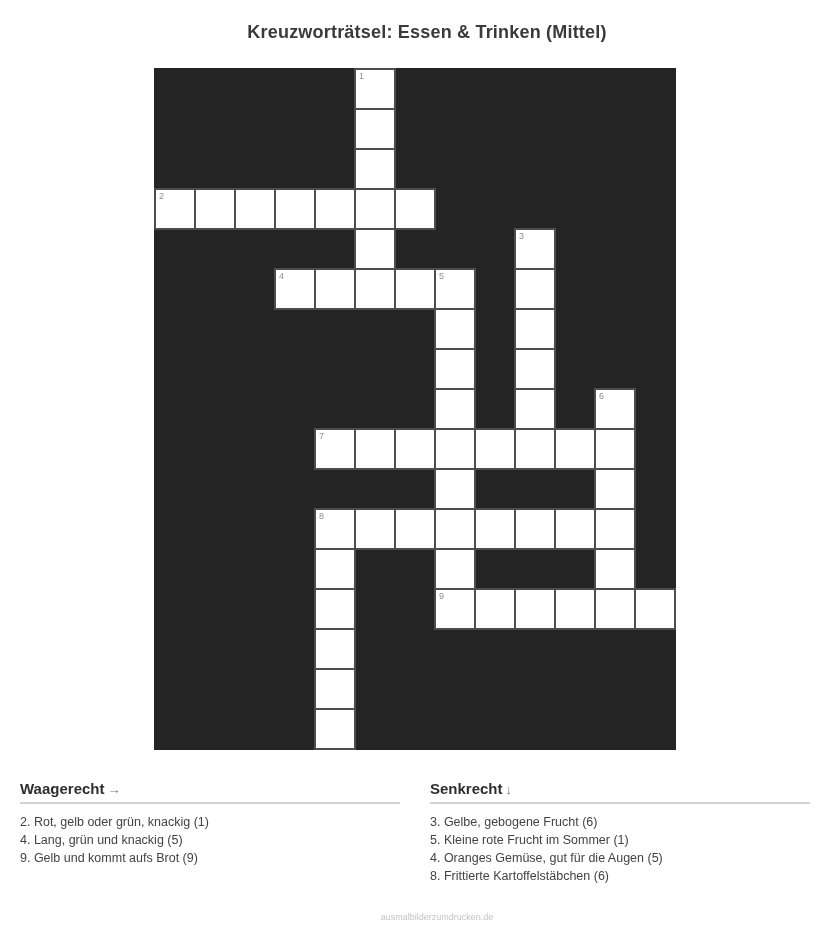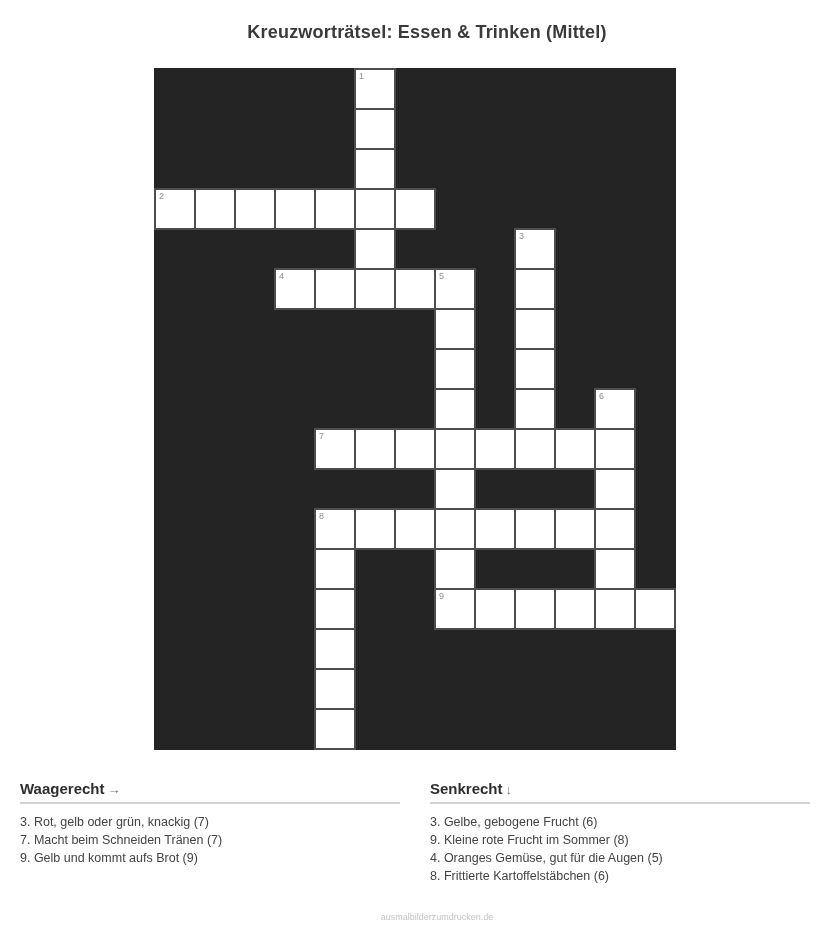--- a/index.html
+++ b/index.html
@@ -153,31 +153,31 @@
     <div class="cell" style="left: 160px; top: 600px; background: rgb(255, 255, 255); border-color: rgb(77, 77, 77);"></div>
     <div class="cell" style="left: 160px; top: 640px; background: rgb(255, 255, 255); border-color: rgb(77, 77, 77);"></div>
   </div>
 
 <div class="clues">
   <div class="clue-col">
     <div class="clue-heading">
       <span>Waagerecht</span><span class="clue-arrow">→</span>
     </div>
     <div class="clue-list">
-        <div class="clue-item">3. Rot, gelb oder grün, knackig (7)</div>
-        <div class="clue-item">7. Macht beim Schneiden Tränen (7)</div>
+        <div class="clue-item">2. Rot, gelb oder grün, knackig (1)</div>
+        <div class="clue-item">4. Lang, grün und knackig (5)</div>
         <div class="clue-item">9. Gelb und kommt aufs Brot (9)</div>
       </div>
   </div>
   <div class="clue-col">
     <div class="clue-heading">
       <span>Senkrecht</span><span class="clue-arrow">↓</span>
     </div>
     <div class="clue-list">
         <div class="clue-item">3. Gelbe, gebogene Frucht (6)</div>
-        <div class="clue-item">9. Kleine rote Frucht im Sommer (8)</div>
+        <div class="clue-item">5. Kleine rote Frucht im Sommer (1)</div>
         <div class="clue-item">4. Oranges Gemüse, gut für die Augen (5)</div>
         <div class="clue-item">8. Frittierte Kartoffelstäbchen (6)</div>
       </div>
   </div>
 </div>
 
 <div class="footer-credit">ausmalbilderzumdrucken.de</div>
 
 </body></html>

